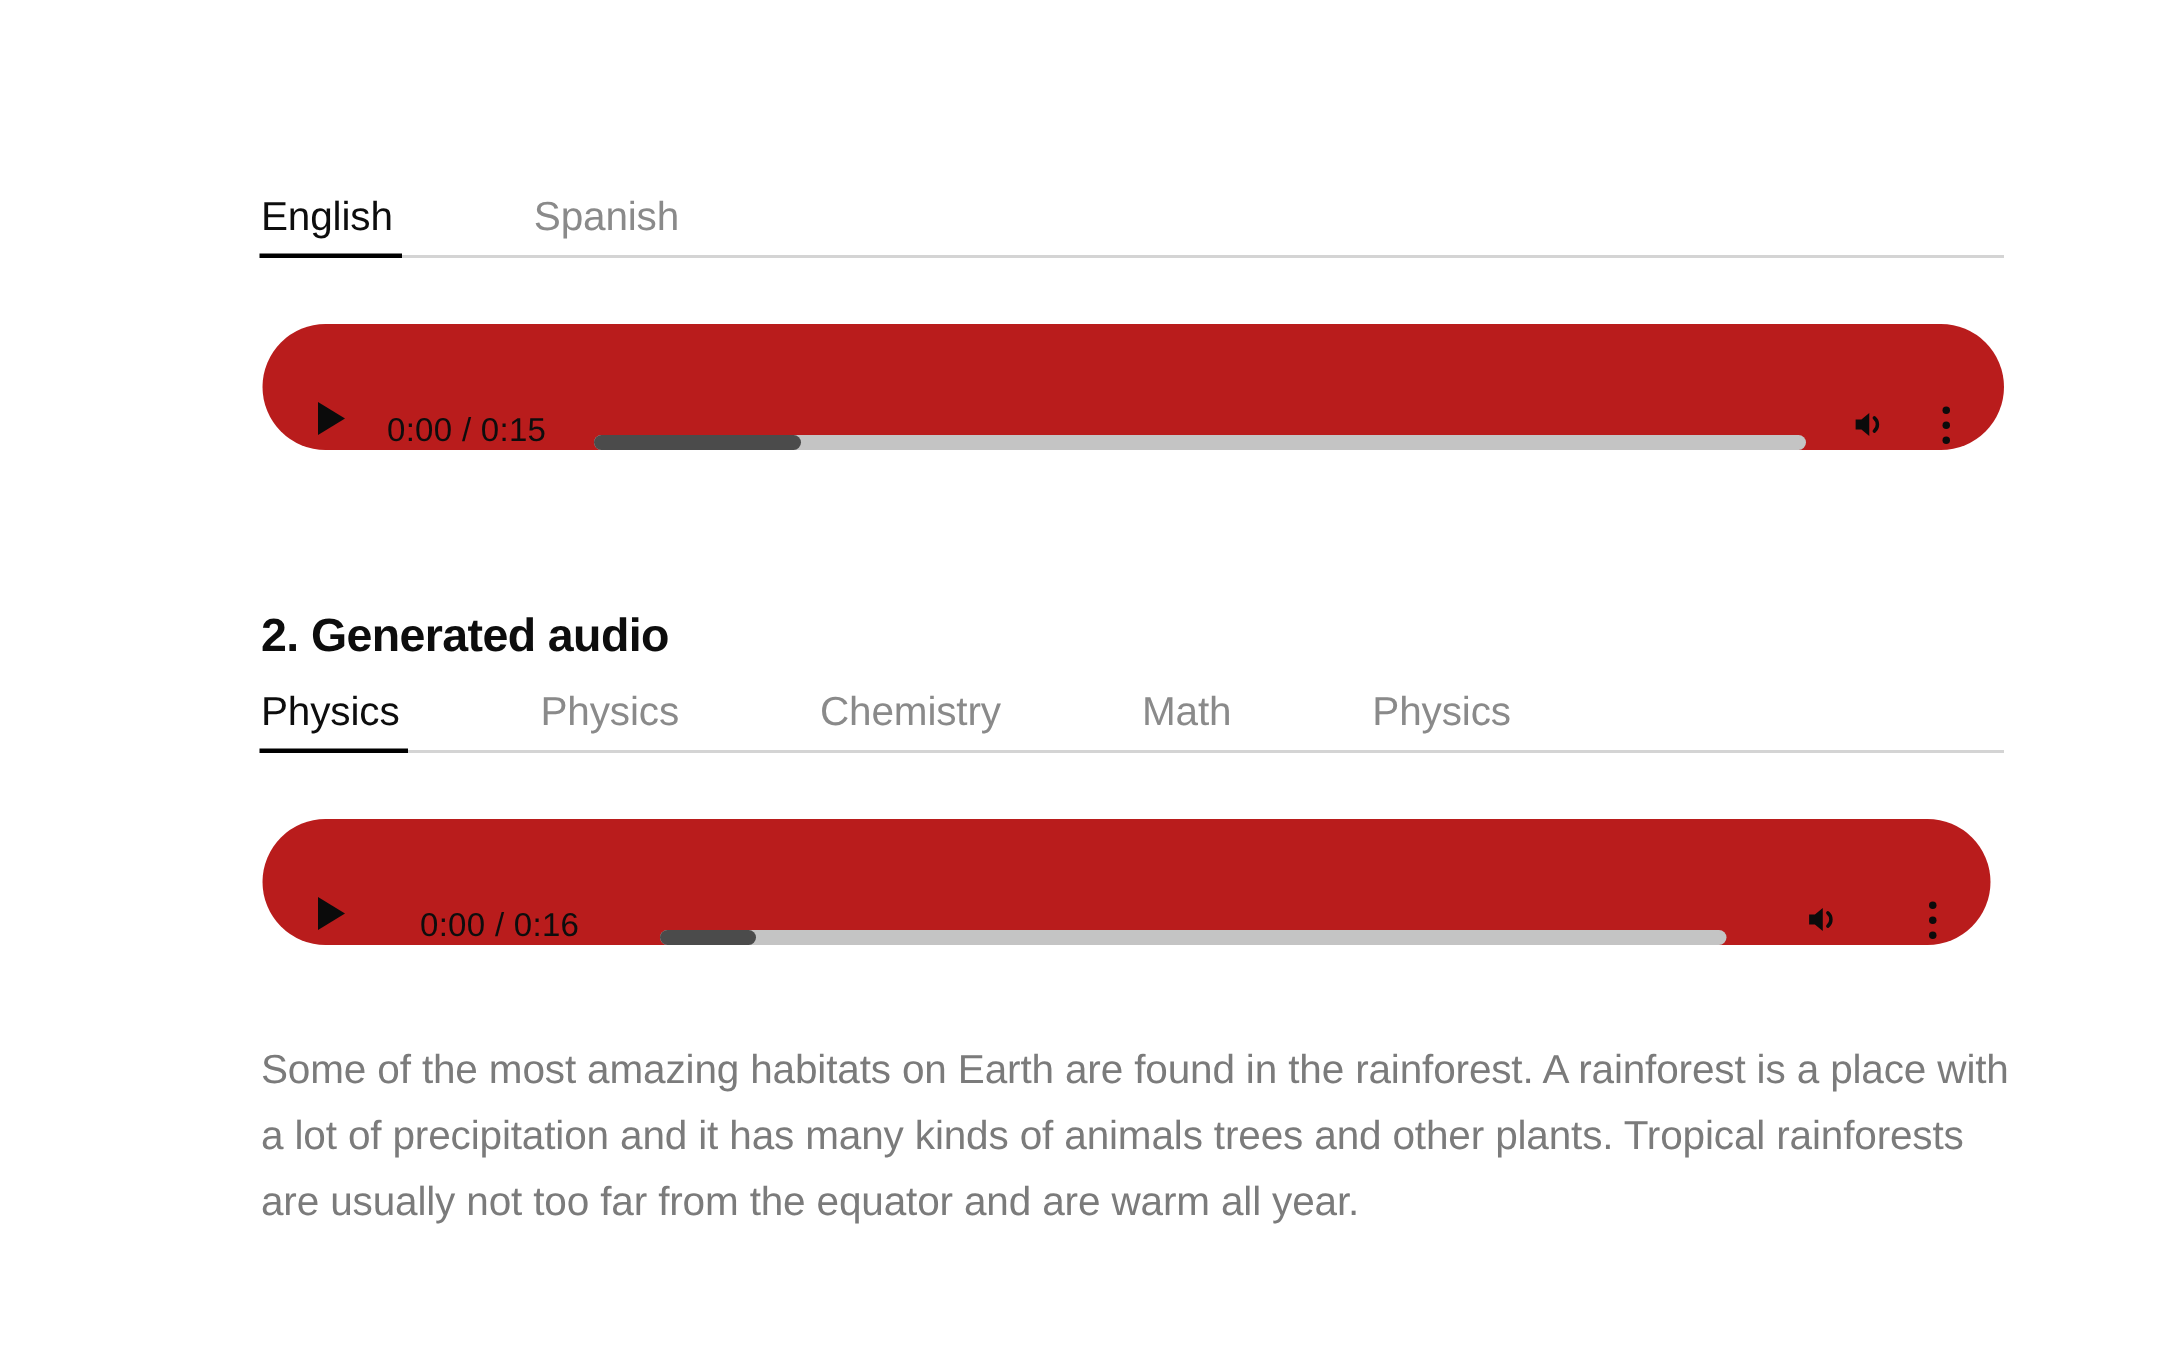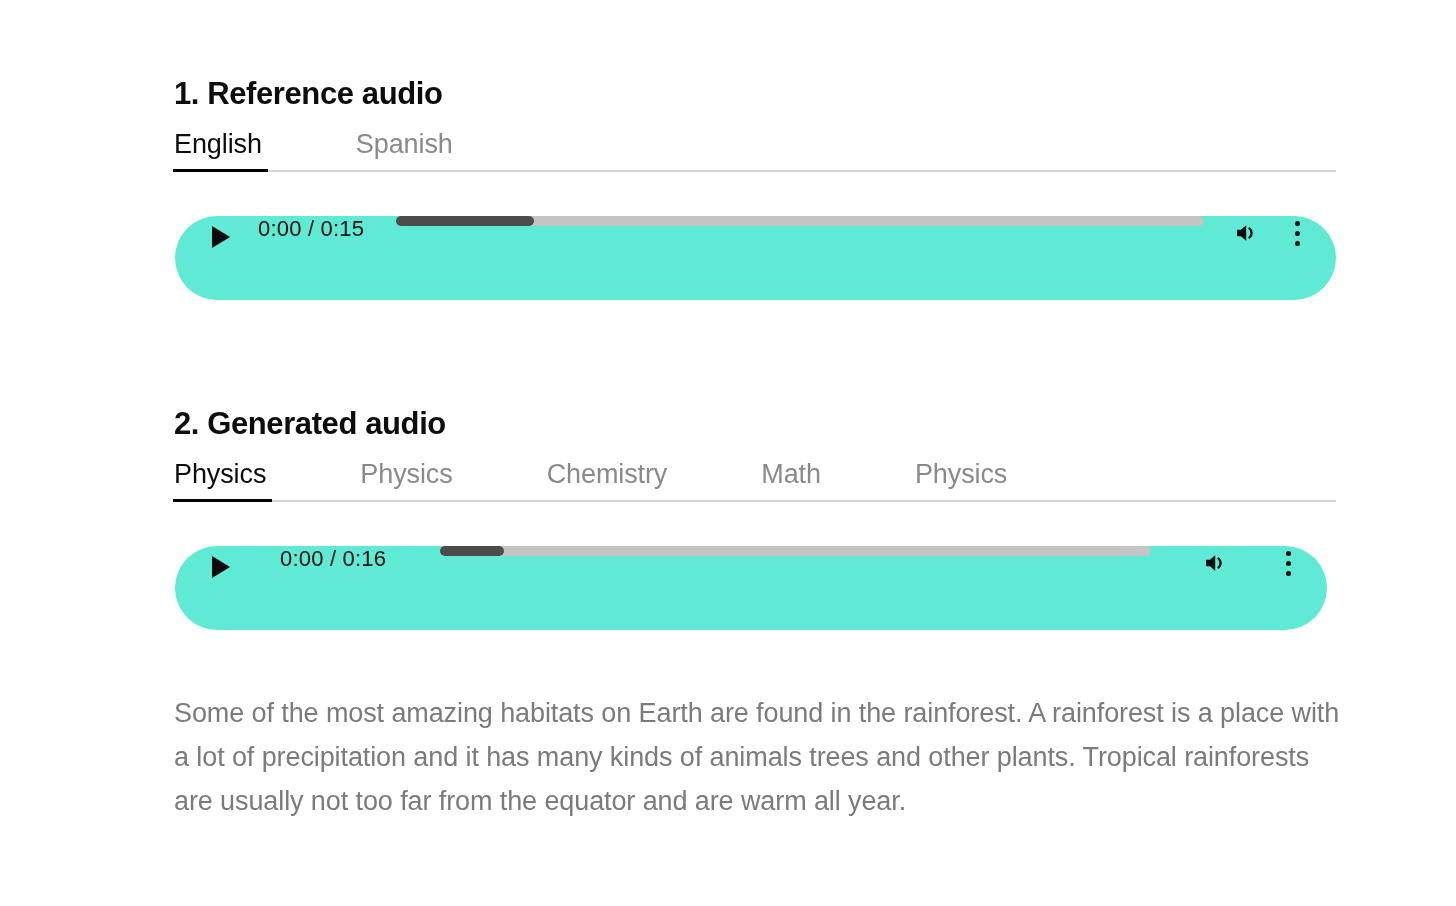--- a/index.html
+++ b/index.html
@@ -86,23 +86,23 @@
     background: #000000;
     z-index: 2;
   }
 
   
   .player {
     position: absolute;
     left: 175px;
     height: 84px;
     border-radius: 42px;
-    background: #5eead4;
-    display: flex;
-    align-items: flex-start;
+    background: #b91c1c;
+    display: flex;
+    align-items: flex-end;
   }
   #player-1 { top: 216px; width: 1161px; }
   #player-2 { top: 546px; width: 1152px; gap: 22px; }
 
   .play-btn {
     width: 42px;
     height: 42px;
     margin-left: 25px;
     display: flex;
     align-items: center;
@@ -174,21 +174,20 @@
     line-height: 44px;
     color: #7b7b7b;
     letter-spacing: -0.1px;
   }
 </style>
 </head>
 <body>
 
 <div class="page">
 
-  <h2 class="section-title" id="title-1">1. Reference audio</h2>
 
   <div class="tabbar" id="tabbar-1">
     <div class="divider"></div>
     <div class="tabs">
       <div class="tab active">
         <span>English</span>
       </div>
       <div class="tab">
         <span>Spanish</span>
       </div>

